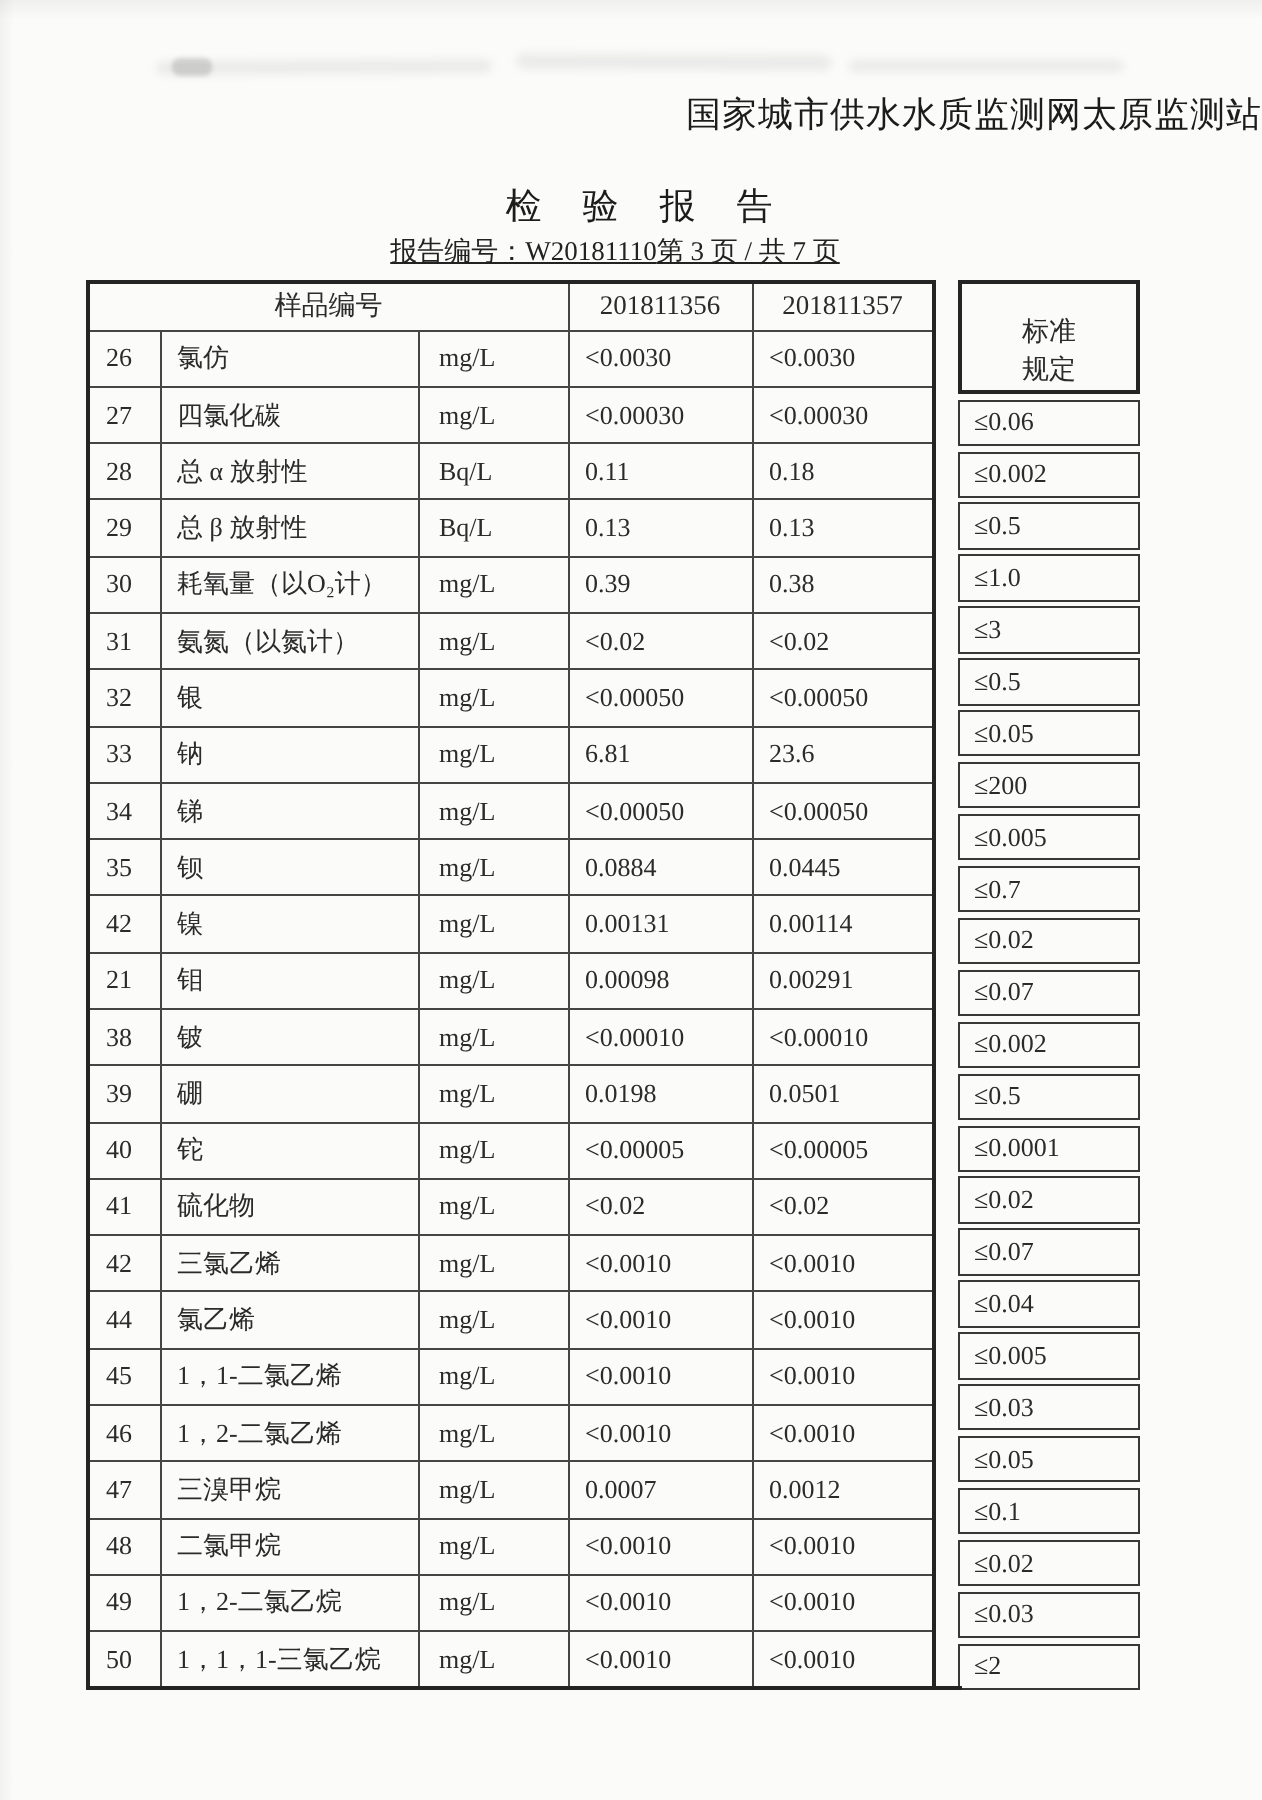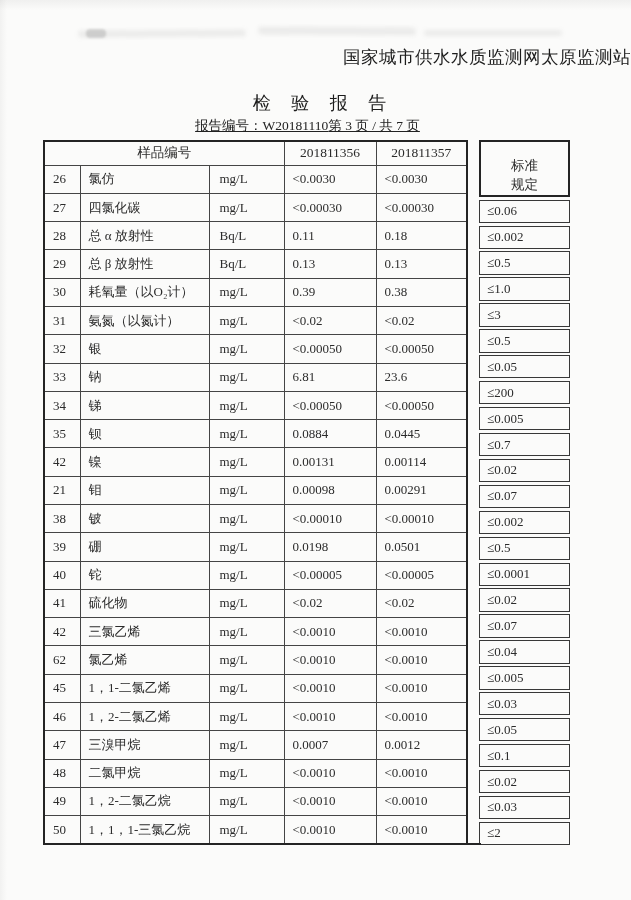--- a/index.html
+++ b/index.html
@@ -237,21 +237,21 @@
       <td class="c-v2">&lt;0.02</td>
     </tr>
         <tr>
       <td class="c-no">42</td>
       <td class="c-name">三氯乙烯</td>
       <td class="c-unit">mg/L</td>
       <td class="c-v1">&lt;0.0010</td>
       <td class="c-v2">&lt;0.0010</td>
     </tr>
         <tr>
-      <td class="c-no">62</td>
+      <td class="c-no">44</td>
       <td class="c-name">氯乙烯</td>
       <td class="c-unit">mg/L</td>
       <td class="c-v1">&lt;0.0010</td>
       <td class="c-v2">&lt;0.0010</td>
     </tr>
         <tr>
       <td class="c-no">45</td>
       <td class="c-name">1，1-二氯乙烯</td>
       <td class="c-unit">mg/L</td>
       <td class="c-v1">&lt;0.0010</td>

